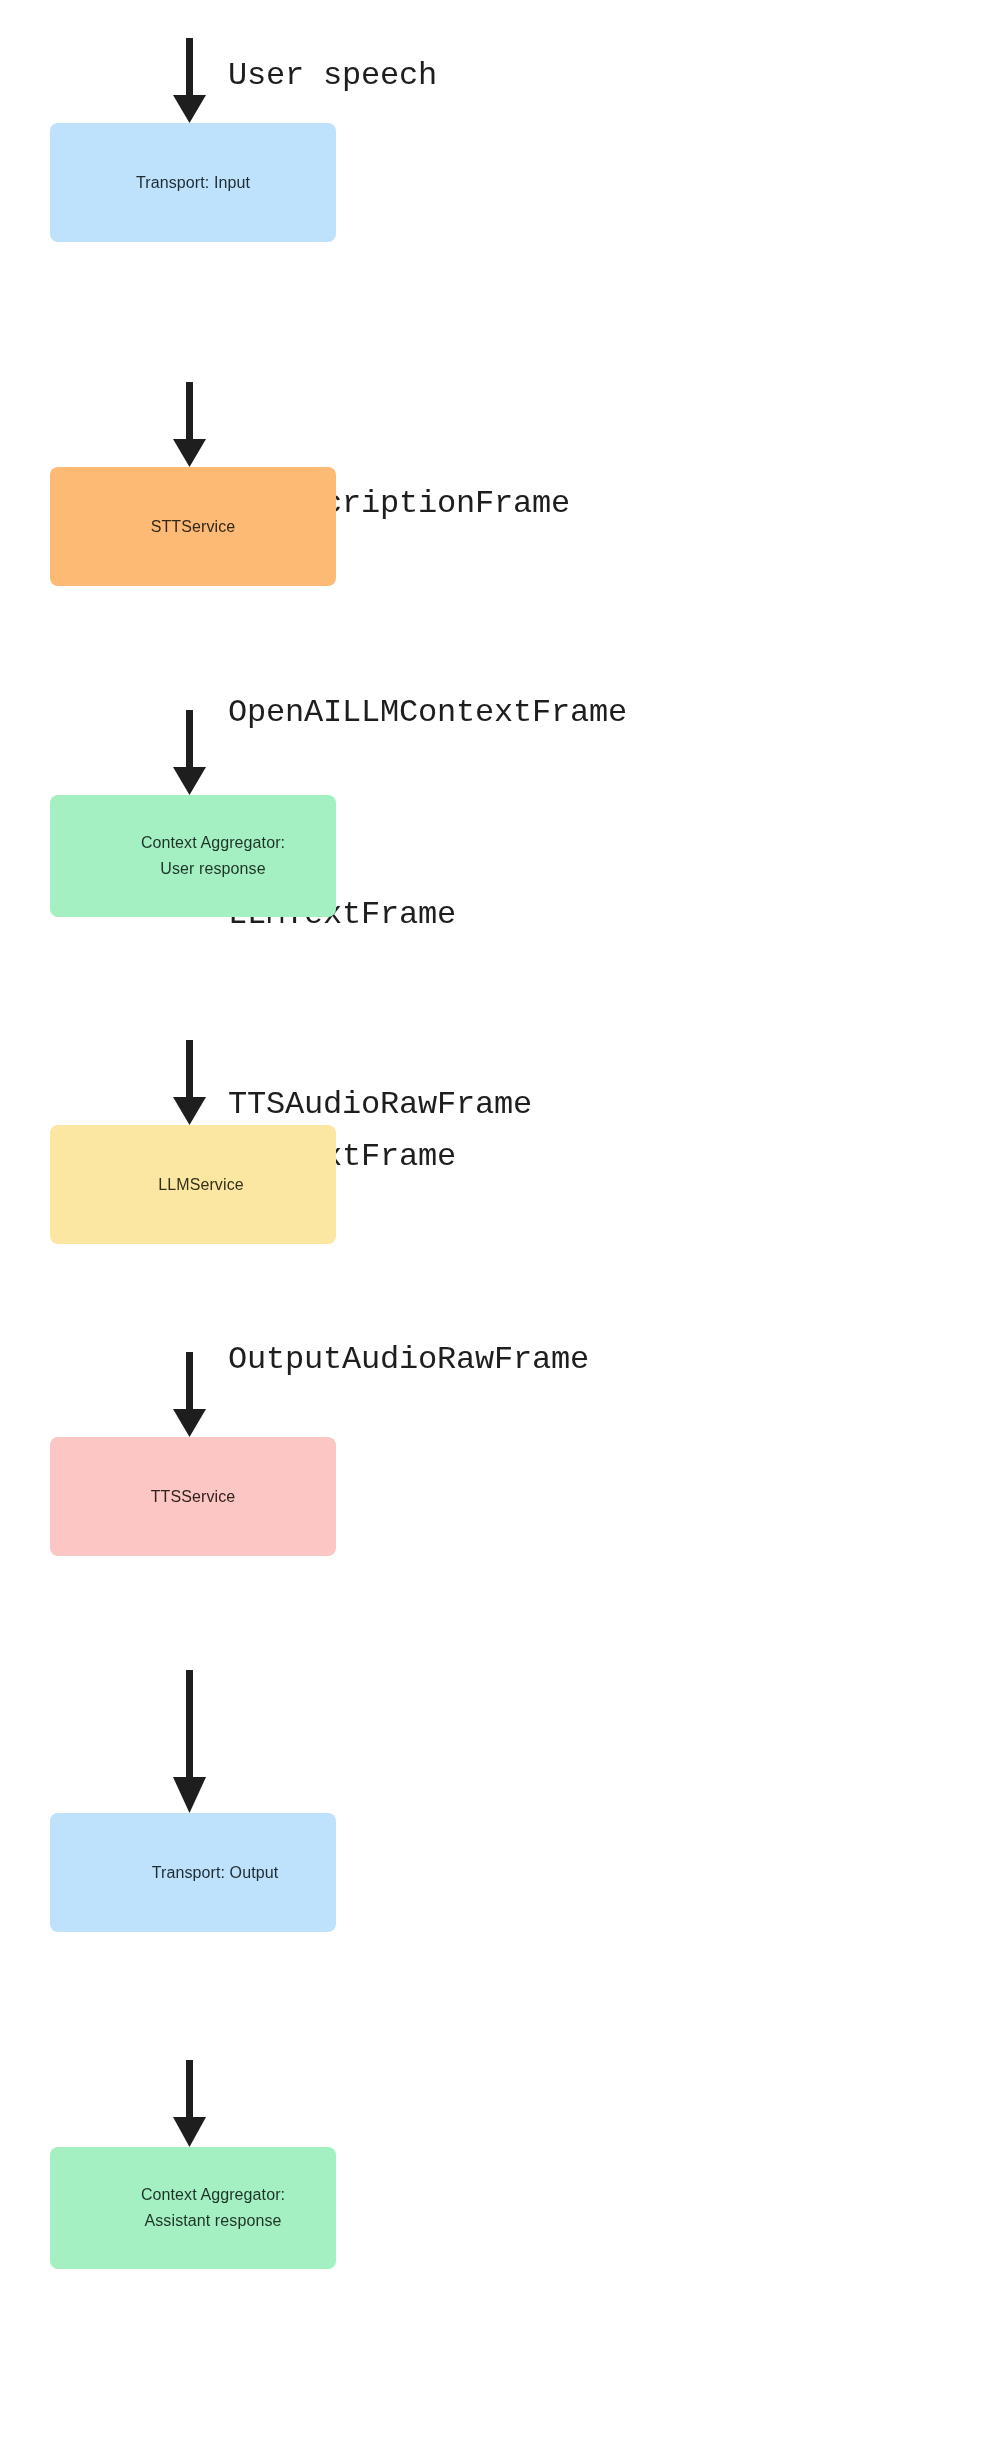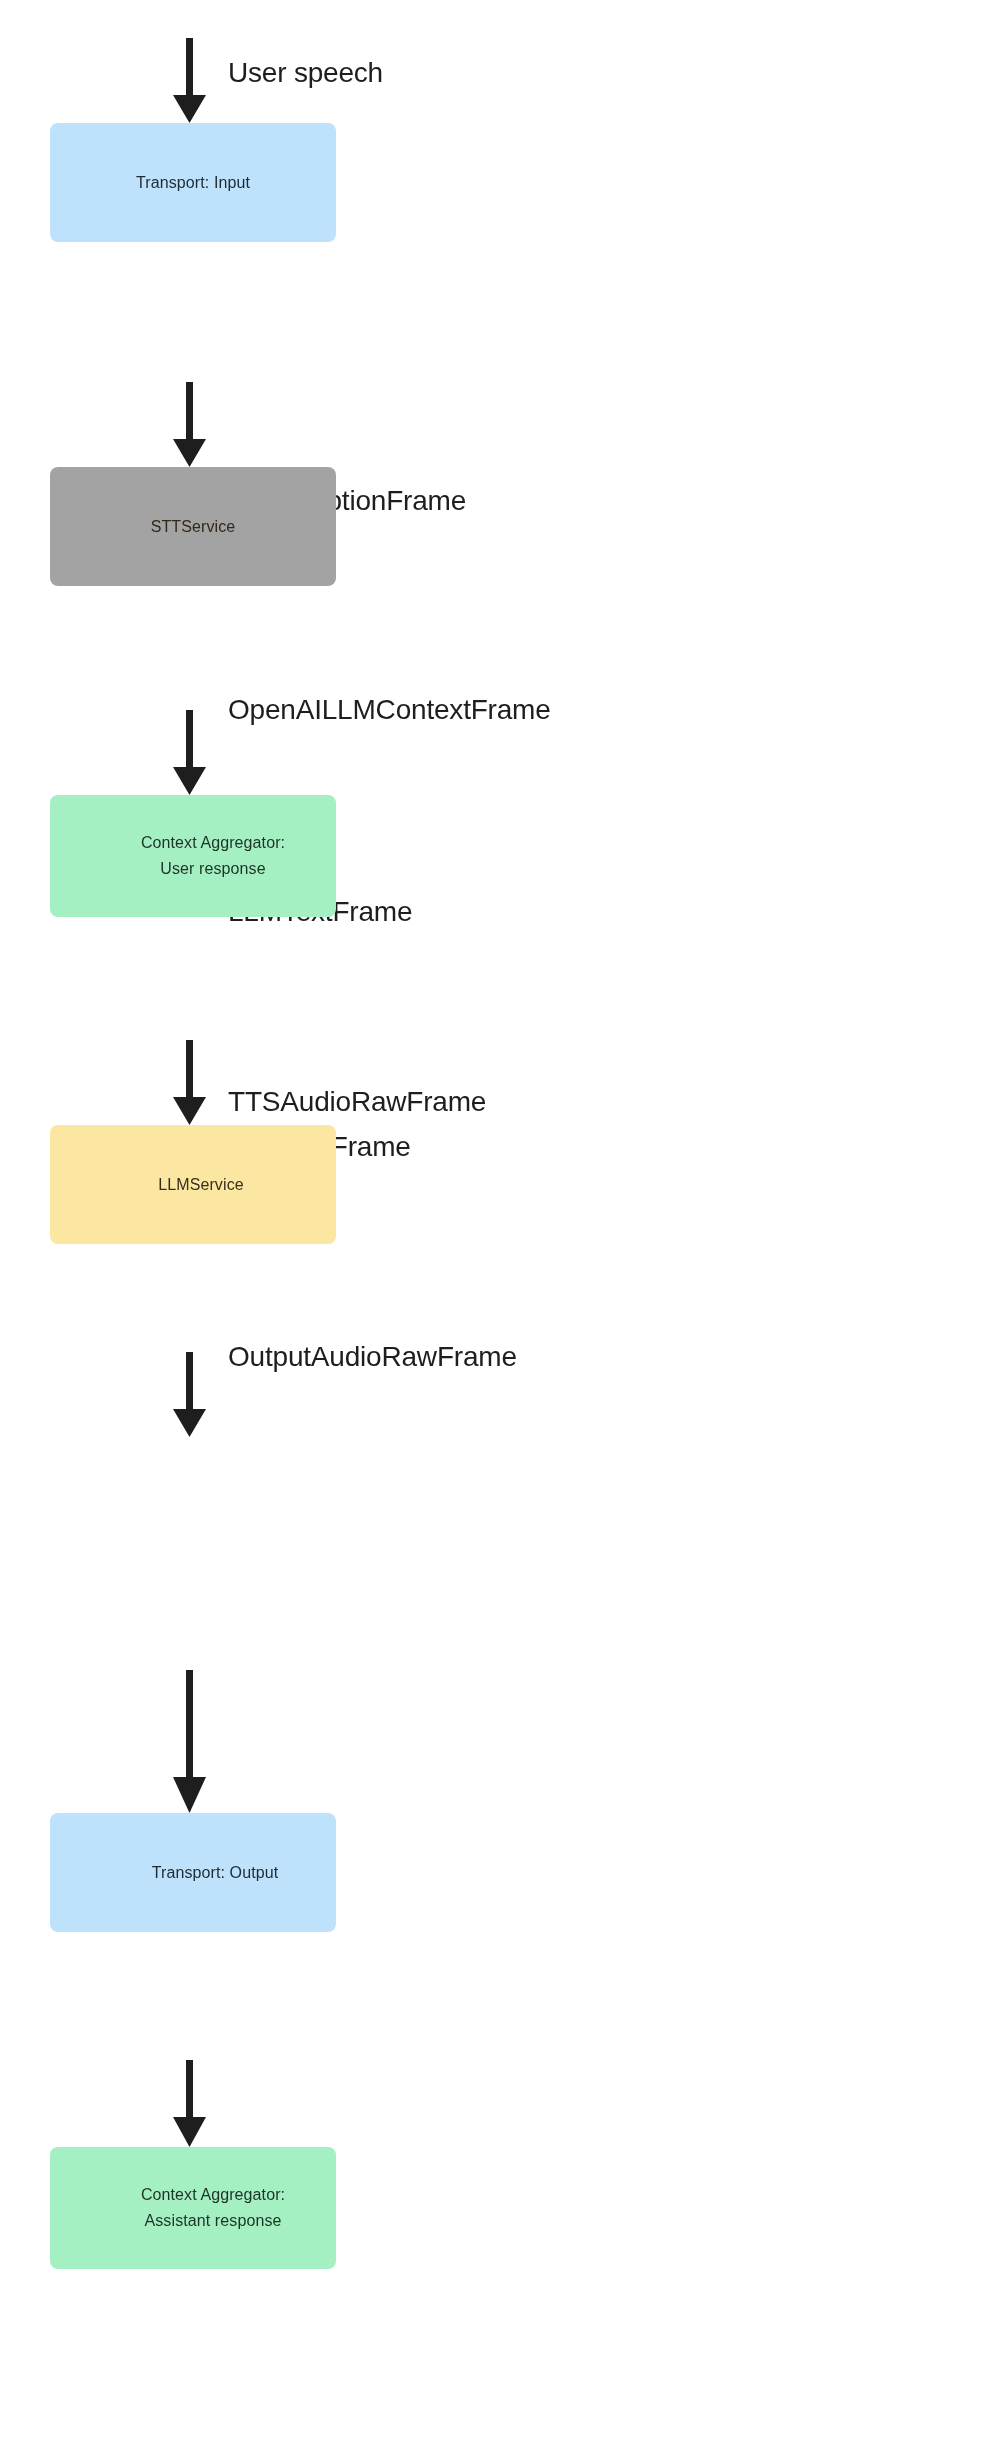--- a/index.html
+++ b/index.html
@@ -48,26 +48,27 @@
   .node.pink .node-label  { color: #33211f; }
 
   .edge {
     position: absolute;
     left: 0;
     top: 0;
     pointer-events: none;
   }
   .edge-label {
     position: absolute;
-    font-size: 28px;
+    font-size: 32px;
     line-height: 1.62;
     color: #1e1e1e;
     letter-spacing: -0.2px;
     white-space: pre-line;
     text-align: left;
+    font-family: Liberation Mono, monospace;
   }
 </style>
 </head>
 <body>
 
 <div id="canvas" style="background: rgb(255, 255, 255);">
 
   <svg class="edge" width="990" height="2456" style="position:absolute;left:0;top:0;">
     <g fill="#1e1e1e" stroke="none">
       <rect x="186" y="38" width="7" height="67"></rect>
@@ -104,33 +105,36 @@
 
   <div class="edge-label" style="left:228px; top:1079px;">TTSAudioRawFrame
 TTSTextFrame</div>
 
   <div class="edge-label" style="left:228px; top:1334px;">OutputAudioRawFrame</div>
 
   <div class="node blue" style="top: 123px; height: 119px; background: rgb(191, 226, 252);">
     <span class="node-label" style="color: rgb(29, 43, 51);">Transport: Input</span>
   </div>
 
-  <div class="node orange" style="top: 467px; height: 119px; background: #a3a3a3;">
+  <div class="node orange" style="top: 467px; height: 119px; background: #fdba74;">
     <span class="node-label" style="color: rgb(51, 39, 26);">STTService</span>
   </div>
 
   <div class="node green" style="top: 795px; height: 122px; background: rgb(165, 240, 195);">
     <span class="node-label" style="color: rgb(29, 51, 39);">Context Aggregator:
 User response</span>
   </div>
 
   <div class="node yellow" style="top: 1125px; height: 119px; background: rgb(252, 231, 162); padding-left: 16px;">
     <span class="node-label" style="color: rgb(51, 48, 26);">LLMService</span>
   </div>
 
+  <div class="node pink" style="top: 1437px; height: 119px; background: rgb(251, 198, 195);">
+    <span class="node-label" style="color: rgb(51, 33, 31);">TTSService</span>
+  </div>
 
   <div class="node blue" style="top: 1813px; height: 119px; background: rgb(191, 226, 252); padding-left: 44px;">
     <span class="node-label" style="color: rgb(29, 43, 51);">Transport: Output</span>
   </div>
 
   <div class="node green" style="top: 2147px; height: 122px; background: rgb(165, 240, 195);">
     <span class="node-label" style="color: rgb(29, 51, 39);">Context Aggregator:
 Assistant response</span>
   </div>
 

